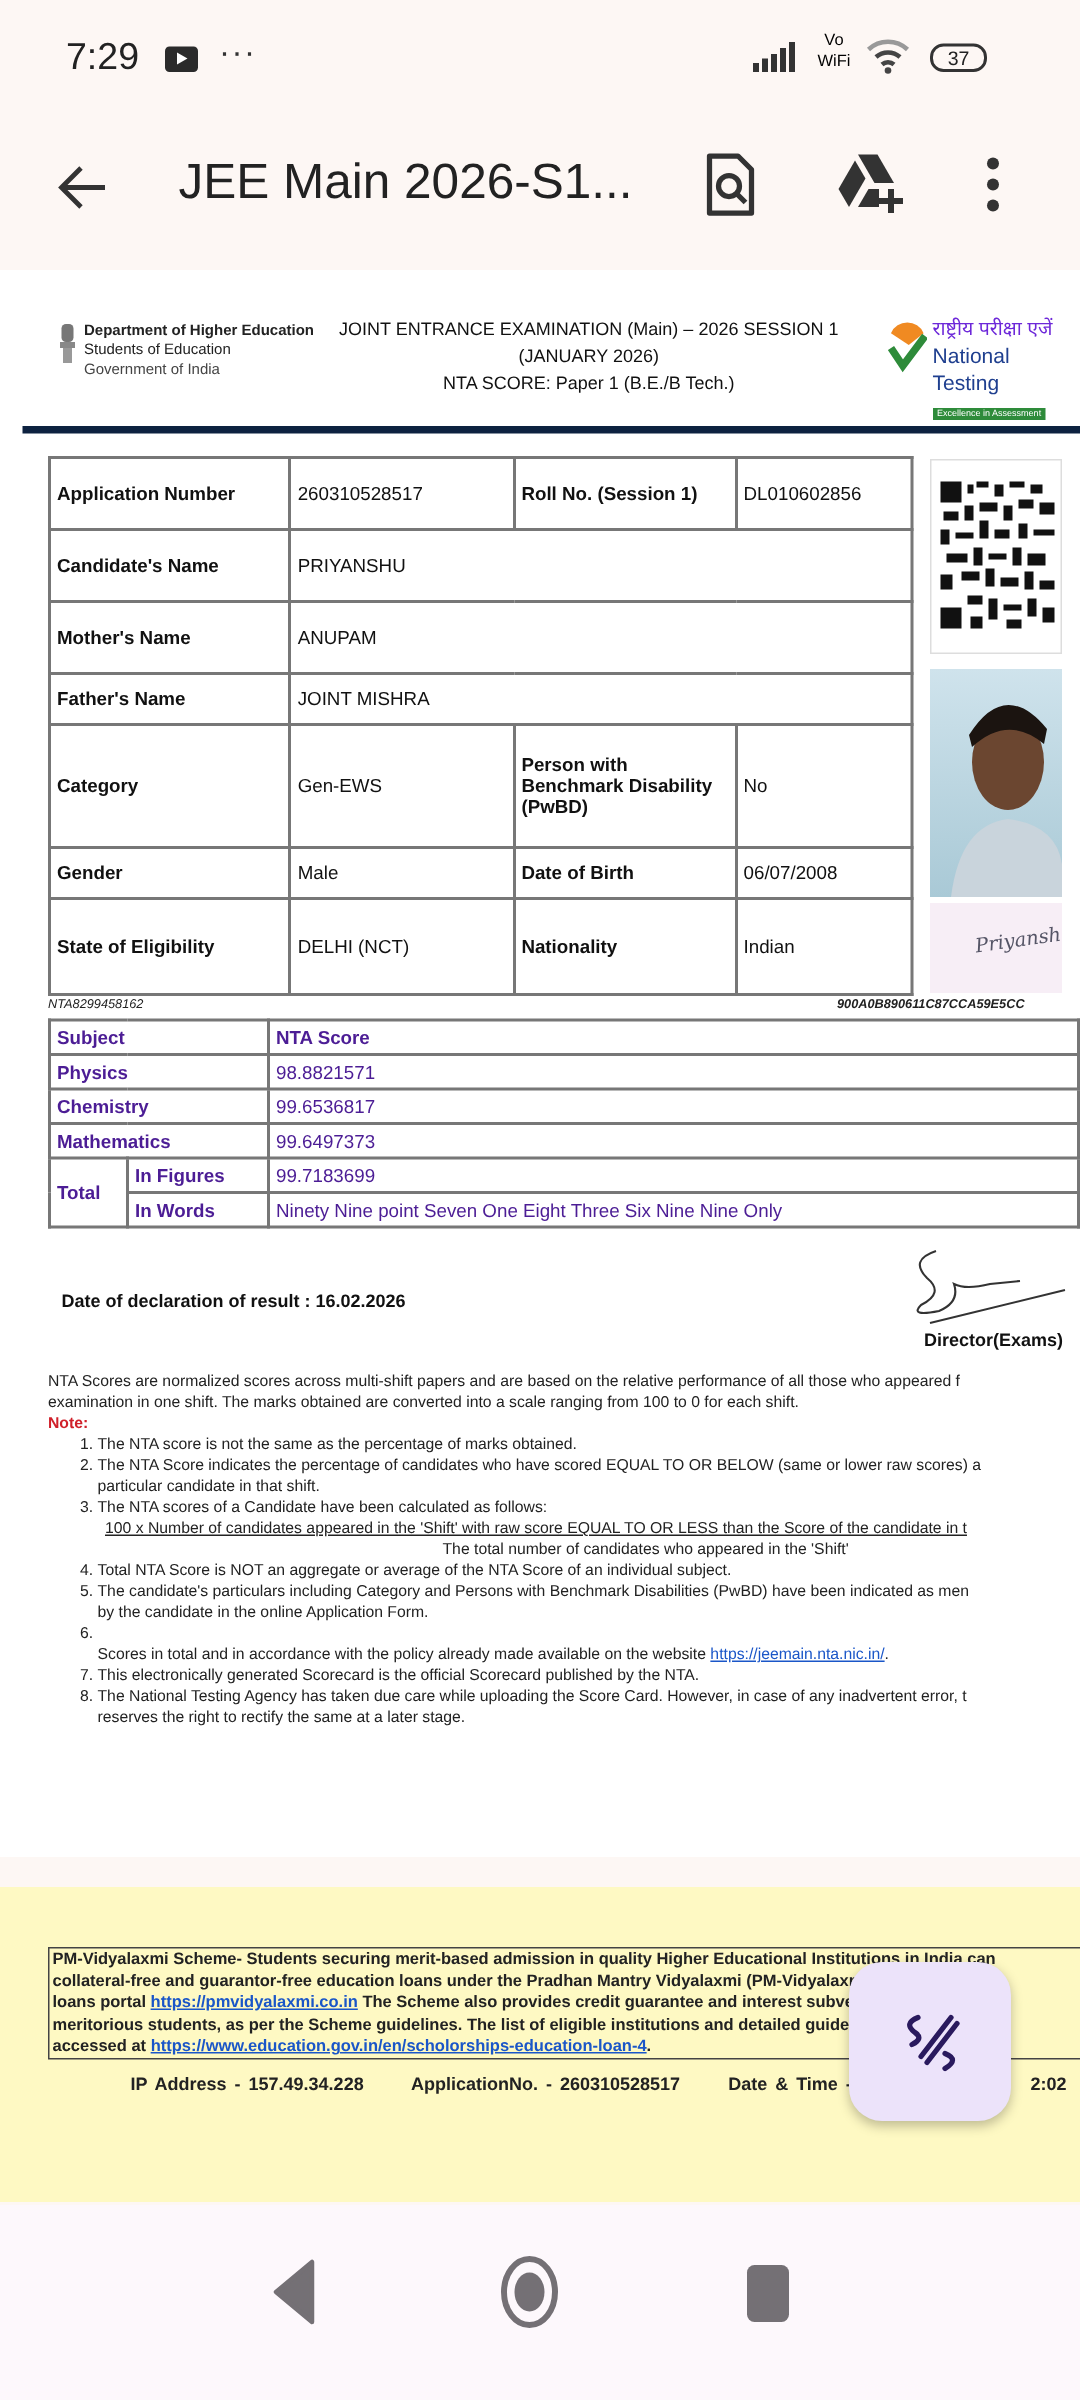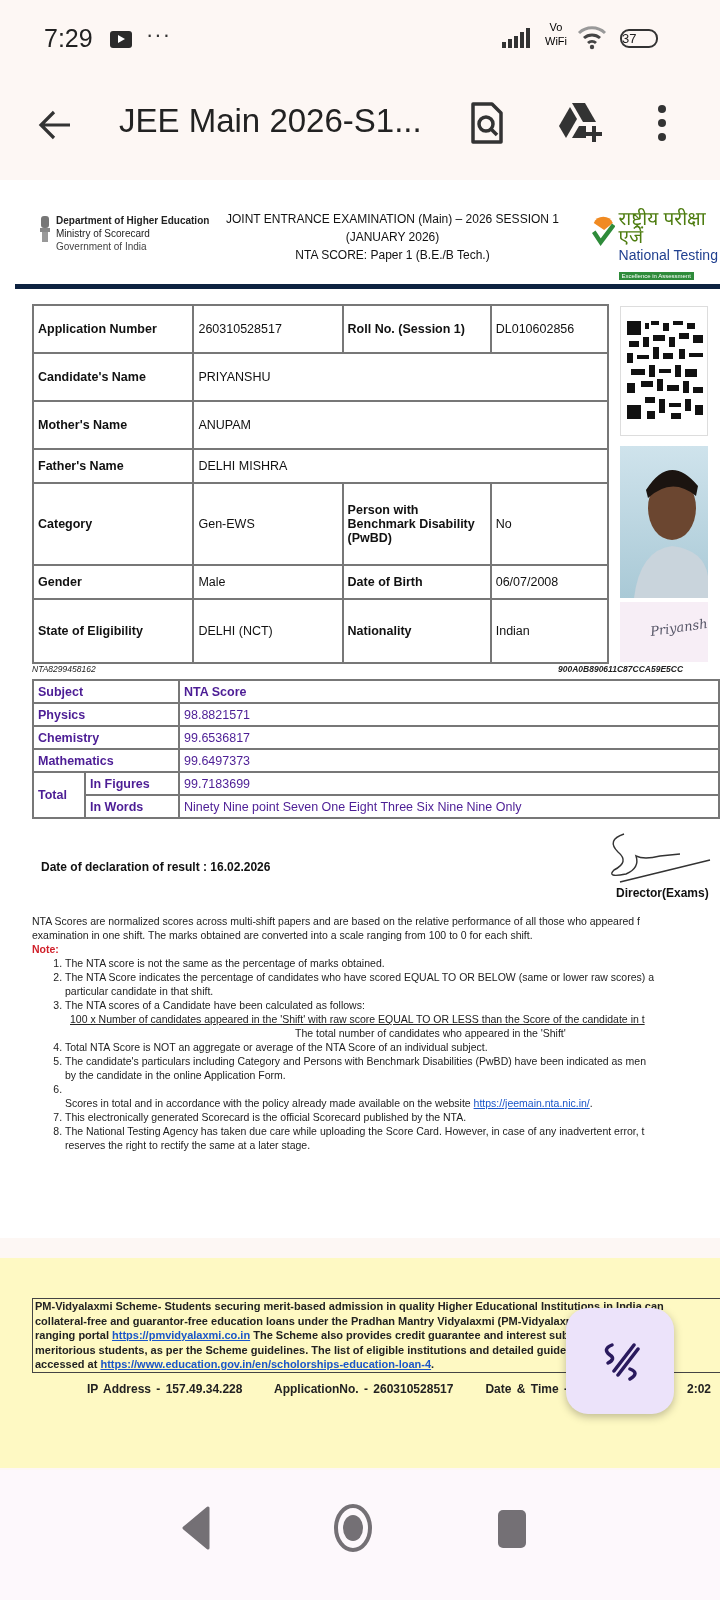--- a/index.html
+++ b/index.html
@@ -7,34 +7,34 @@
 body{font-family:"Liberation Sans","DejaVu Sans",sans-serif;background:#fdf7f4;position:relative;color:#111}
 #status{position:absolute;left:0;top:0;width:612px;height:78px}
 #status .time{position:absolute;left:44px;top:24px;font-size:25px;color:#222}
 #status .yt{position:absolute;left:110px;top:31px;width:22px;height:17px;background:#2b2b2b;border-radius:3px}
 #status .yt:after{content:"";position:absolute;left:8px;top:4px;border-left:7px solid #fff;border-top:4.5px solid transparent;border-bottom:4.5px solid transparent}
 #status .dots{position:absolute;left:146px;top:22px;font-size:22px;color:#333;letter-spacing:1px}
 #status .sig{position:absolute;left:502px;top:28px;display:flex;align-items:flex-end;gap:2px;height:20px}
 #status .sig i{display:block;width:4px;background:#333}
 #status .vowifi{position:absolute;left:545px;top:20px;font-size:11px;line-height:14px;color:#000000;text-align:center}
 #status .wifi{position:absolute;left:577px;top:24px}
-#status .batt{position:absolute;left:620px;top:29px;width:38px;height:19px;border:2px solid #333;border-radius:9px;font-size:13px;text-align:left;line-height:15px;color:#222}
+#status .batt{position:absolute;left:620px;top:29px;width:38px;height:19px;border:2px solid #333;border-radius:9px;font-size:13px;text-align:center;line-height:15px;color:#222}
 #appbar{position:absolute;left:0;top:78px;width:720px;height:98px}
 #appbar .back{position:absolute;left:36px;top:30px}
 #appbar .title{position:absolute;left:119px;top:24px;font-size:33px;color:#222;white-space:nowrap}
 #appbar .ib{position:absolute;top:24px}
 #page{position:absolute;left:0;top:180px;width:720px;height:1058px;background:#fff}
 .hdr{position:absolute;top:24px;left:0;width:720px;height:80px}
 .moe{position:absolute;left:38px;top:10px;display:flex;gap:4px}
 .moe .emb{width:14px;height:36px}
 .moe .txt{font-size:10px;line-height:13px;color:#222}
 .moe .txt b{font-size:10px}
 .center{position:absolute;left:205px;top:6px;width:375px;text-align:center;font-size:12px;line-height:18px;color:#111}
 .nta{position:absolute;left:592px;top:6px;display:flex;gap:4px}
-.nta .hi{font-size:19px;color:#4d7c0f;line-height:18px}
+.nta .hi{font-size:13px;color:#6d28d9;line-height:18px}
 .nta .en{font-size:14px;color:#1f3f8f;line-height:18px}
 .nta .tag{display:inline-block;background:#2e8b3a;color:#fff;font-size:6px;padding:1px 3px;margin-top:2px}
 .bar{position:absolute;left:15px;top:104px;width:705px;height:5px;background:#0d2240}
 table{border-collapse:collapse}
 .info{position:absolute;left:32px;top:124px;width:577px}
 .info td{border:2px solid #777;font-size:12.5px;padding:0 4px;color:#111;vertical-align:middle}
 .info td.l{font-weight:bold;color:#111}
 .qr{position:absolute;left:620px;top:126px;width:88px;height:130px;background:#fff;border:1px solid #ddd}
 .photo{position:absolute;left:620px;top:266px;width:88px;height:152px;background:linear-gradient(#cfe3ec,#a9c9d6)}
 .sign{position:absolute;left:620px;top:422px;width:88px;height:60px;background:#f7eef6}
@@ -109,21 +109,21 @@
 </div>
 
 <div id="page">
   <div class="hdr">
     <div class="moe">
       <svg class="emb" viewBox="0 0 14 36">
           <rect x="3" y="2" width="8" height="12" rx="3" fill="#777"></rect>
           <rect x="2" y="14" width="10" height="4" fill="#888"></rect>
           <rect x="4" y="18" width="6" height="10" fill="#999"></rect>
         </svg>
-      <div class="txt"><b>Department of Higher Education</b><br><span>Ministry of Scorecard</span><br><span style="color:#444">Government of India</span></div>
+      <div class="txt"><b>Department of Higher Education</b><br><span>Students of Education</span><br><span style="color:#444">Government of India</span></div>
     </div>
     <div class="center">
       <div>JOINT ENTRANCE EXAMINATION (Main) – 2026 SESSION 1</div>
       <div>(JANUARY 2026)</div>
       <div>NTA SCORE: Paper 1 (B.E./B Tech.)</div>
     </div>
     <div class="nta">
       <svg width="26" height="40" viewBox="0 0 26 40">
           <path d="M2 12 A12 12 0 0 1 24 12 L14 20 Z" fill="#f08a22"></path>
           <path d="M2 22 L10 34 L25 14" stroke="#2e8b3a" stroke-width="5" fill="none"></path>
@@ -144,21 +144,21 @@
     <tr style="height:48px">
           <td class="l">Candidate's Name</td>
           <td colspan="3">PRIYANSHU</td>
         </tr>
     <tr style="height:48px">
           <td class="l">Mother's Name</td>
           <td colspan="3">ANUPAM</td>
         </tr>
     <tr style="height:34px">
           <td class="l">Father's Name</td>
-          <td colspan="3">DELHI MISHRA</td>
+          <td colspan="3">JOINT MISHRA</td>
         </tr>
     <tr style="height:82px">
           <td class="l">Category</td>
           <td>Gen-EWS</td>
           <td class="l">Person with Benchmark Disability (PwBD)</td>
           <td>No</td>
         </tr>
     <tr style="height:34px">
           <td class="l">Gender</td>
           <td>Male</td>
@@ -287,21 +287,21 @@
       <li class="nw">This electronically generated Scorecard is the official Scorecard published by the NTA.</li>
       <li><span class="nw">The National Testing Agency has taken due care while uploading the Score Card. However, in case of any inadvertent error, t</span><br><span>reserves the right to rectify the same at a later stage.</span></li>
     </ol>
   </div>
 </div>
 
 <div id="page2">
   <div class="pmv">
     <div class="nw">PM-Vidyalaxmi Scheme- Students securing merit-based admission in quality Higher Educational Institutions in India can</div>
     <div class="nw">collateral-free and guarantor-free education loans under the Pradhan Mantry Vidyalaxmi (PM-Vidyalaxmi) Scheme thro</div>
-    <div class="nw"><span>ranging portal </span><a>https://pmvidyalaxmi.co.in</a><span> The Scheme also provides credit guarantee and interest subvention benefits to</span></div>
+    <div class="nw"><span>loans portal </span><a>https://pmvidyalaxmi.co.in</a><span> The Scheme also provides credit guarantee and interest subvention benefits to</span></div>
     <div class="nw">meritorious students, as per the Scheme guidelines. The list of eligible institutions and detailed guidelines may</div>
     <div class="nw"><span>accessed at </span><a>https://www.education.gov.in/en/scholorships-education-loan-4</a><span>.</span></div>
   </div>
   <div class="foot">
     <span>IP Address - 157.49.34.228</span>&nbsp;&nbsp;&nbsp;&nbsp;&nbsp;
     <span>ApplicationNo. - 260310528517</span>&nbsp;&nbsp;&nbsp;&nbsp;&nbsp;
     <span>Date &amp; Time - </span>
     <span style="position:absolute;left:600px">2:02</span>
   </div>
 </div>

